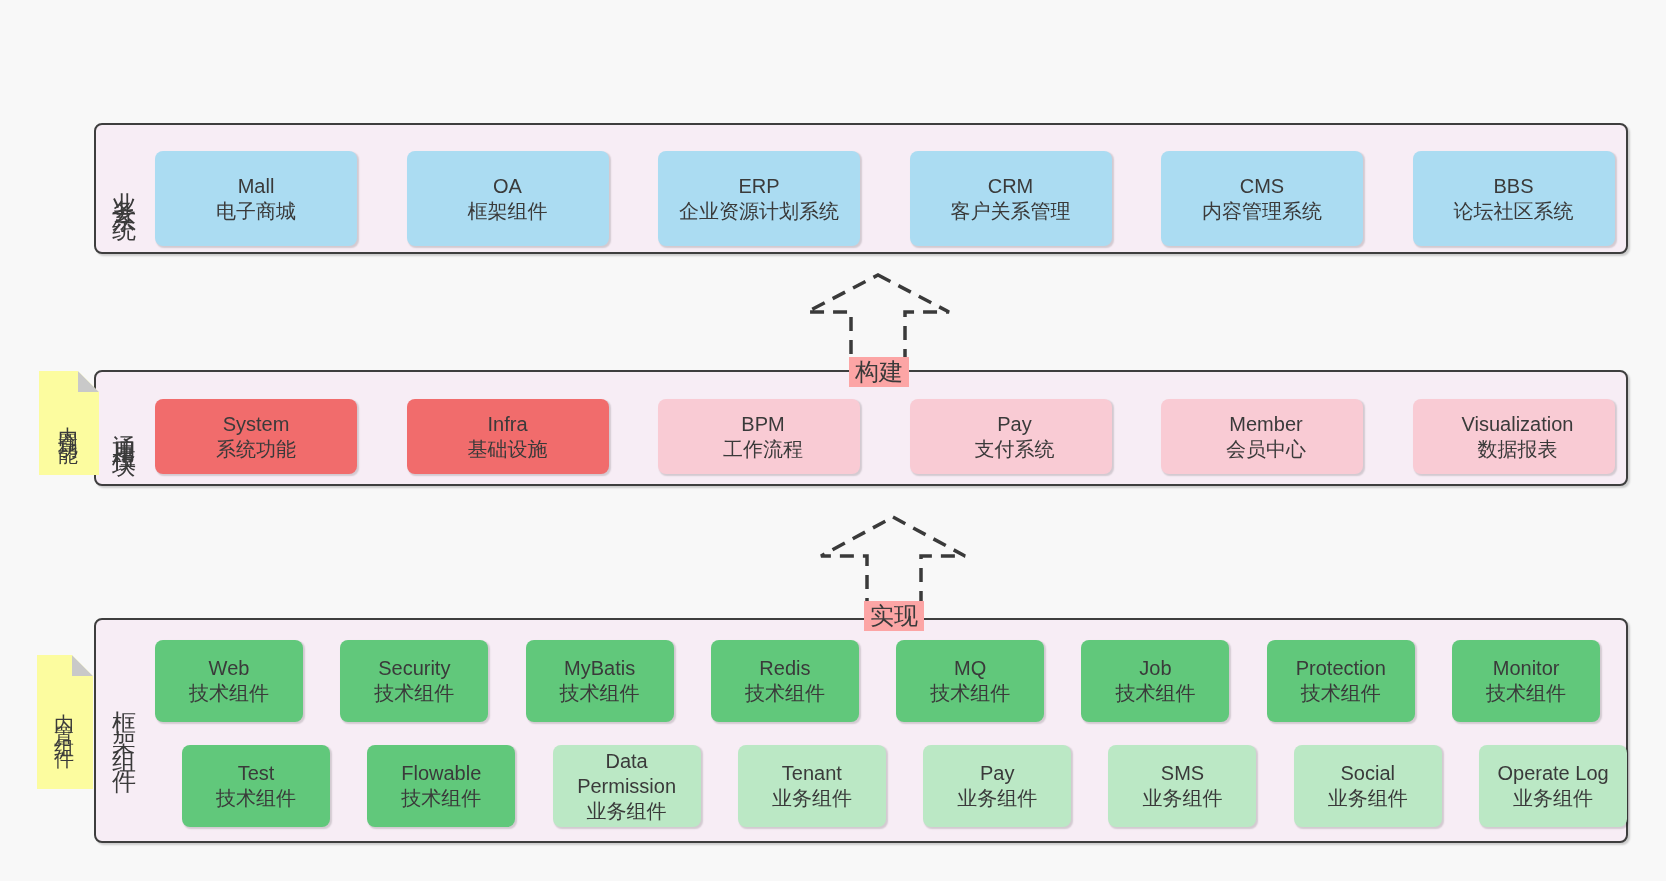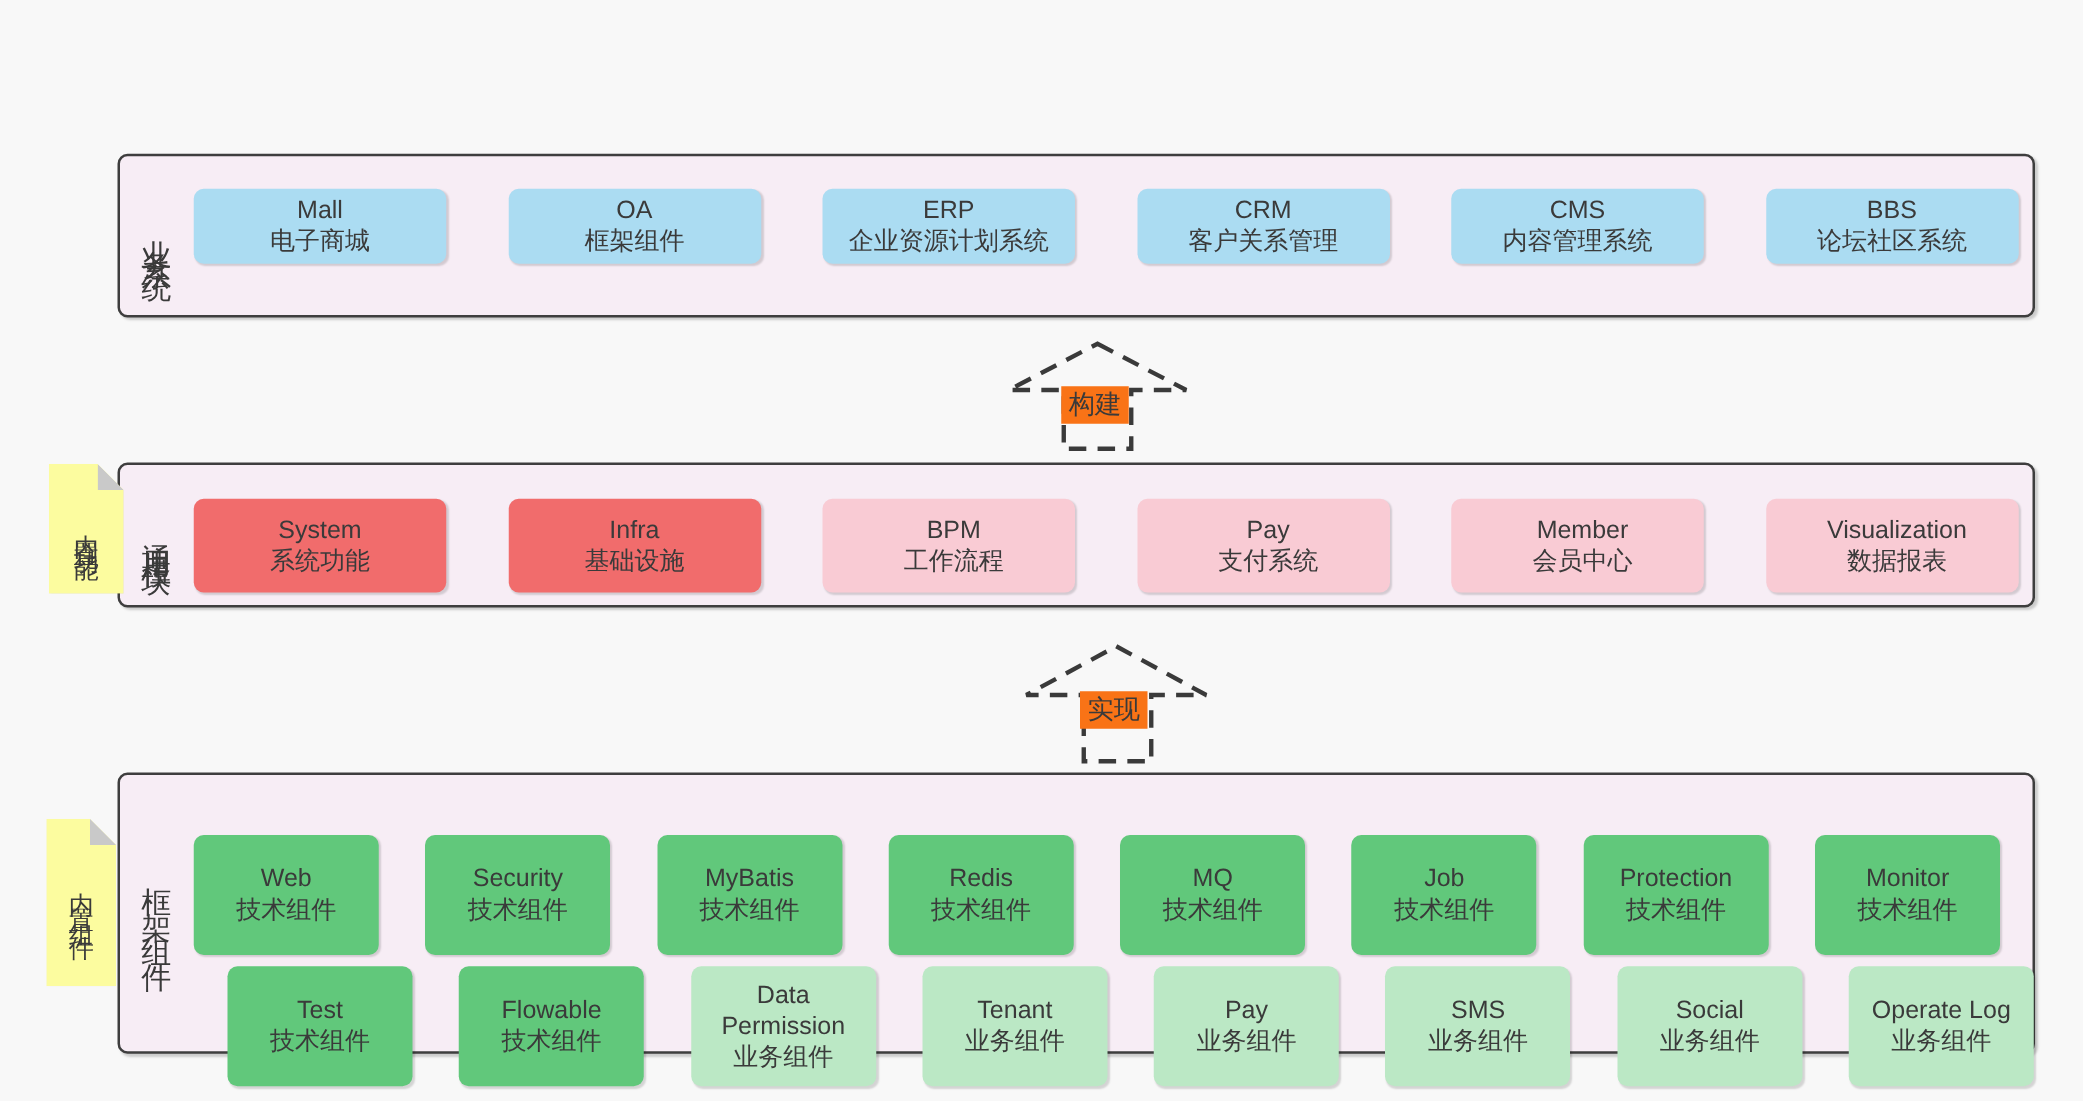--- a/index.html
+++ b/index.html
@@ -42,21 +42,21 @@
   .row-8{gap:37.3px;}
 
   .box{
     display:flex;flex-direction:column;align-items:center;justify-content:center;
     border-radius:8px;text-align:center;line-height:25px;font-size:20px;
     box-shadow:1.5px 1.5px 1.5px rgba(0,0,0,0.15);
     padding:2px 4px;
   }
   .box-6{width:202px;}
   .box-8{width:148px;}
-  .h84{height:60px;} .h75{height:75px;} .h82{height:96px;margin-top:28px;}
+  .h84{height:95px;} .h75{height:75px;} .h82{height:82px;}
   .blue{background:var(--blue);}
   .red{background:var(--red);}
   .pink{background:var(--pink);padding-left:12px;}
   .green{background:var(--green);}
   .light-green{background:var(--light-green);}
 
   .note{
     position:absolute;z-index:3;
     background:var(--note-yellow);
     clip-path:polygon(0 0,calc(100% - 21px) 0,100% 21px,100% 100%,0 100%);
@@ -69,23 +69,23 @@
     content:"";position:absolute;top:0;right:0;width:21px;height:21px;
     background:var(--note-fold);
     clip-path:polygon(0 0,100% 100%,0 100%);
   }
   .note1{left:39px;top:371px;width:60px;height:104px;letter-spacing:6px;}
   .note2{left:37px;top:655px;width:56px;height:134px;letter-spacing:12px;}
 
   .arrow-svg{position:absolute;overflow:visible;}
   .arrow-path{fill:none;stroke:var(--text);stroke-width:3.5;stroke-dasharray:14 9;}
   .arrow-label{
-    position:absolute;z-index:2;background:#f97316;
-    font-size:21px;color:var(--text);
-    padding:2px 6px;line-height:26px;
+    position:absolute;z-index:2;background:#fca5a5;
+    font-size:24px;color:var(--text);
+    padding:2px 6px;line-height:26px;margin-top:48px;
   }
 </style>
 </head>
 <body>
 
 <div class="stage">
 
   <section class="band" style="top:123px;height:131px;">
     <div class="vlabel sp8">业务系统</div>
     <div class="row row-6" style="top:26px;">

